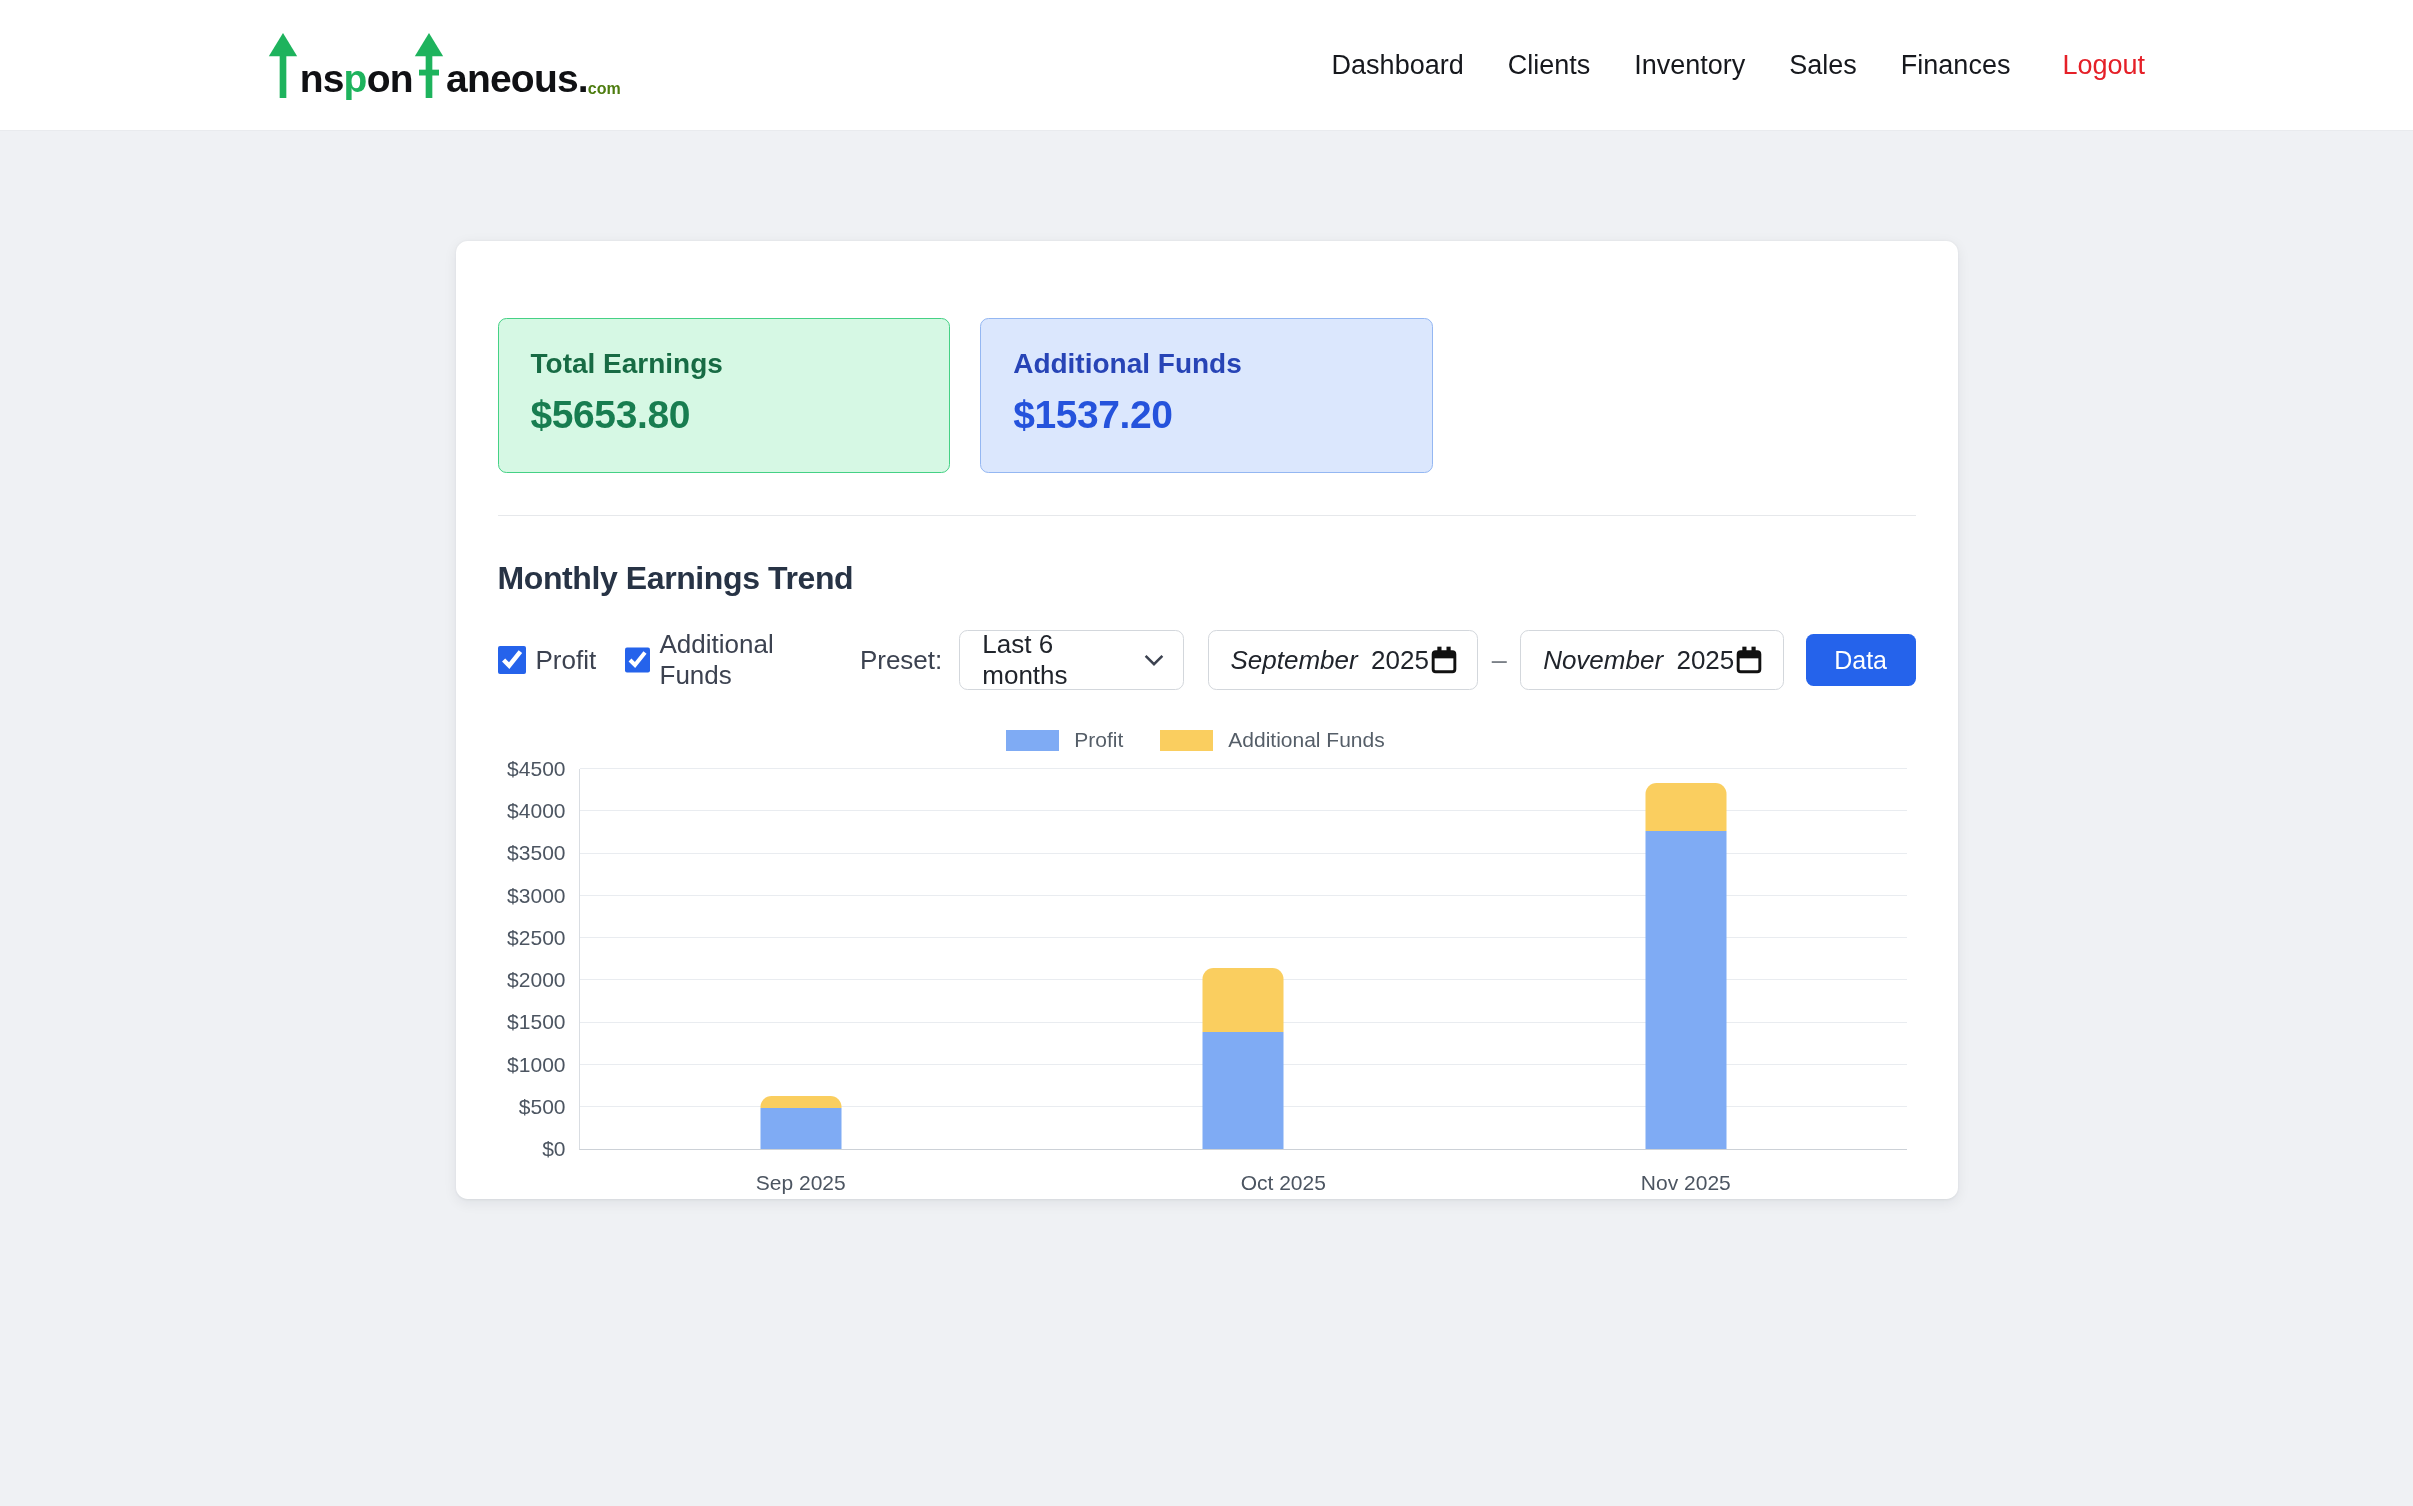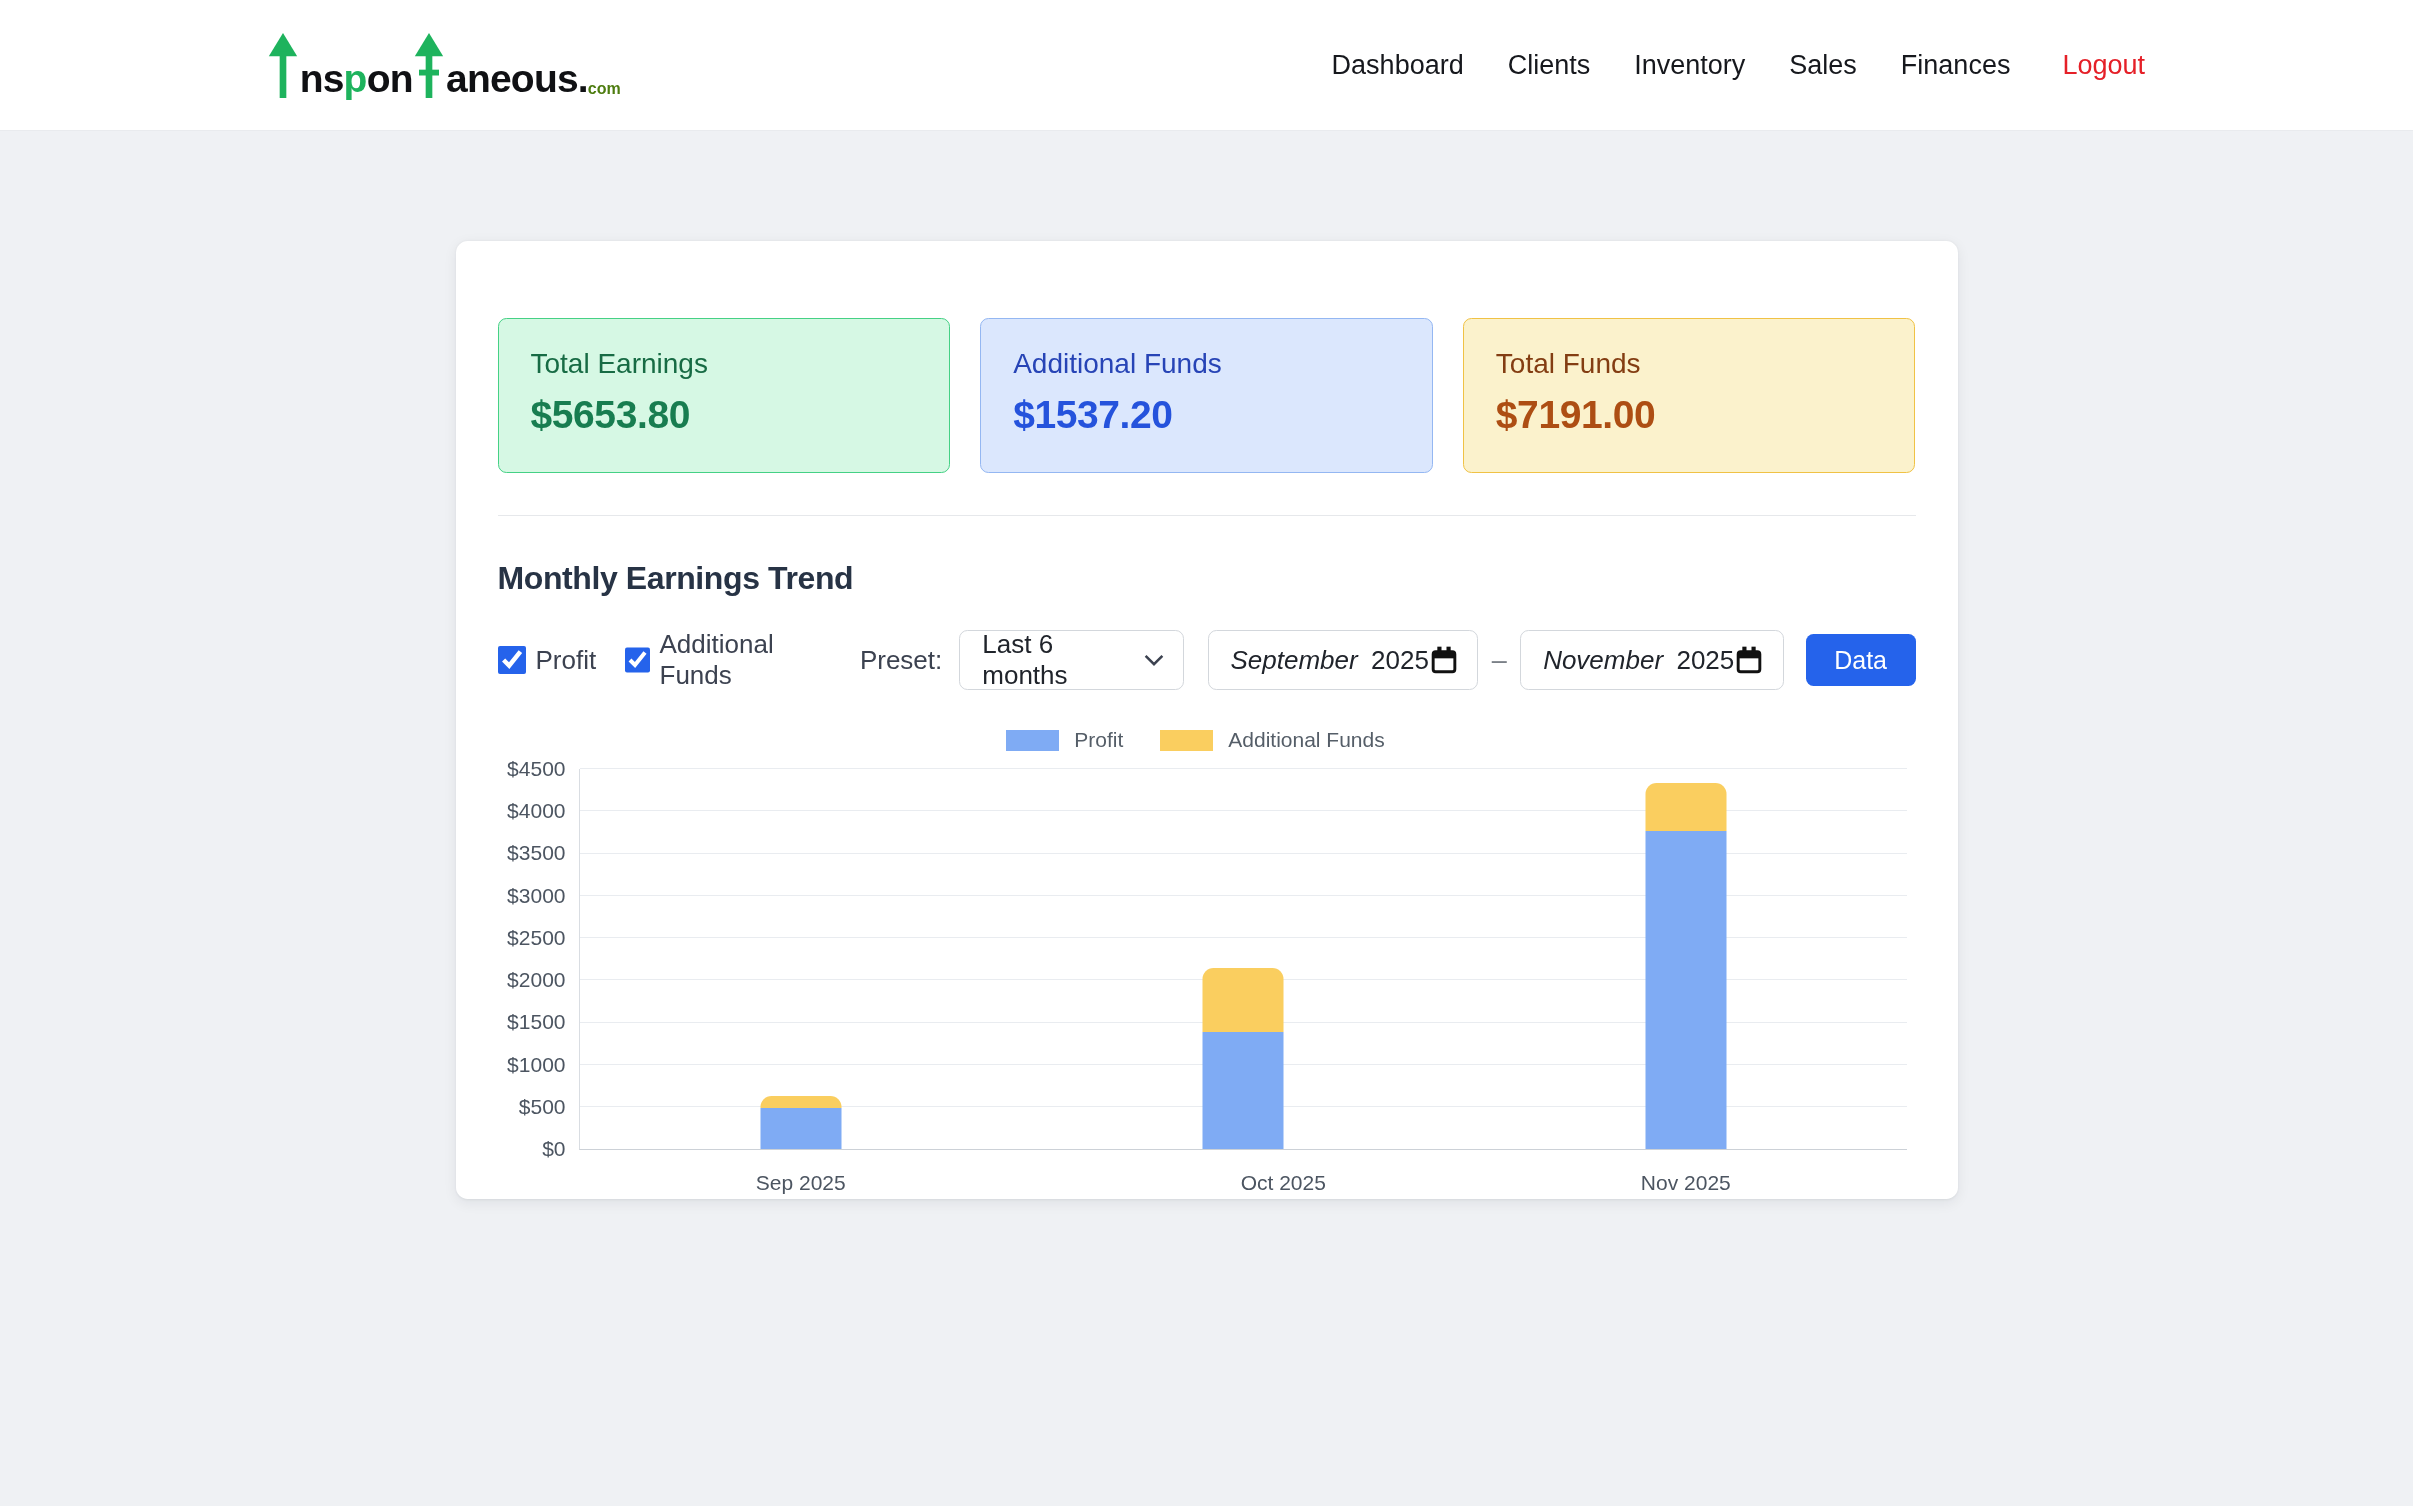--- a/index.html
+++ b/index.html
@@ -37,21 +37,21 @@
     box-shadow:0 3.4px 13.4px rgba(16,24,40,.07), 0 0.8px 2.5px rgba(16,24,40,.06);
     padding:42px 42px 49px 42px;
   }
   .card-head { display:flex; justify-content:space-between; align-items:baseline; }
   .card-head h1 { font-size:40px; font-weight:700; letter-spacing:-0.8px; color:#0b0c0e; }
   .status-note { font-size:26px; color:#6b7280; }
 
   
   .stats { display:grid; grid-template-columns:1fr 1fr 1fr; gap:30px; margin-top:35px; }
   .stat { height:155px; border-radius:8.4px; border:1.7px solid transparent; padding:28.5px 32px; }
-  .stat .stat-label { font-size:28px; font-weight:400; }
+  .stat .stat-label { font-size:28px; font-weight:700; }
   .stat .stat-value { font-size:39px; font-weight:700; margin-top:13.4px; letter-spacing:-0.4px; }
   .stat.earnings  { background:#d6f8e4; border-color:#45d185; }
   .stat.earnings .stat-label { color:#176b44; }
   .stat.earnings .stat-value { color:#187d50; }
   .stat.additional { background:#dbe7fd; border-color:#94b7f2; }
   .stat.additional .stat-label { color:#2744b6; }
   .stat.additional .stat-value { color:#2553dc; }
   .stat.totalfunds { background:#fbf2cc; border-color:#f0c245; }
   .stat.totalfunds .stat-label { color:#833d12; }
   .stat.totalfunds .stat-value { color:#ad4e13; }
@@ -147,24 +147,20 @@
 <main class="main-card">
 
   <div class="stats">
     <div class="stat earnings">
       <div class="stat-label">Total Earnings</div>
       <div class="stat-value">$5653.80</div>
     </div>
     <div class="stat additional">
       <div class="stat-label">Additional Funds</div>
       <div class="stat-value">$1537.20</div>
-    </div>
-    <div class="stat totalfunds">
-      <div class="stat-label">Total Funds</div>
-      <div class="stat-value">$7191.00</div>
     </div>
   </div>
 
   <hr class="divider">
 
   <h2 class="section-title">Monthly Earnings Trend</h2>
 
   <div class="controls">
     <label class="chk">
       <input type="checkbox" checked="" style="">

